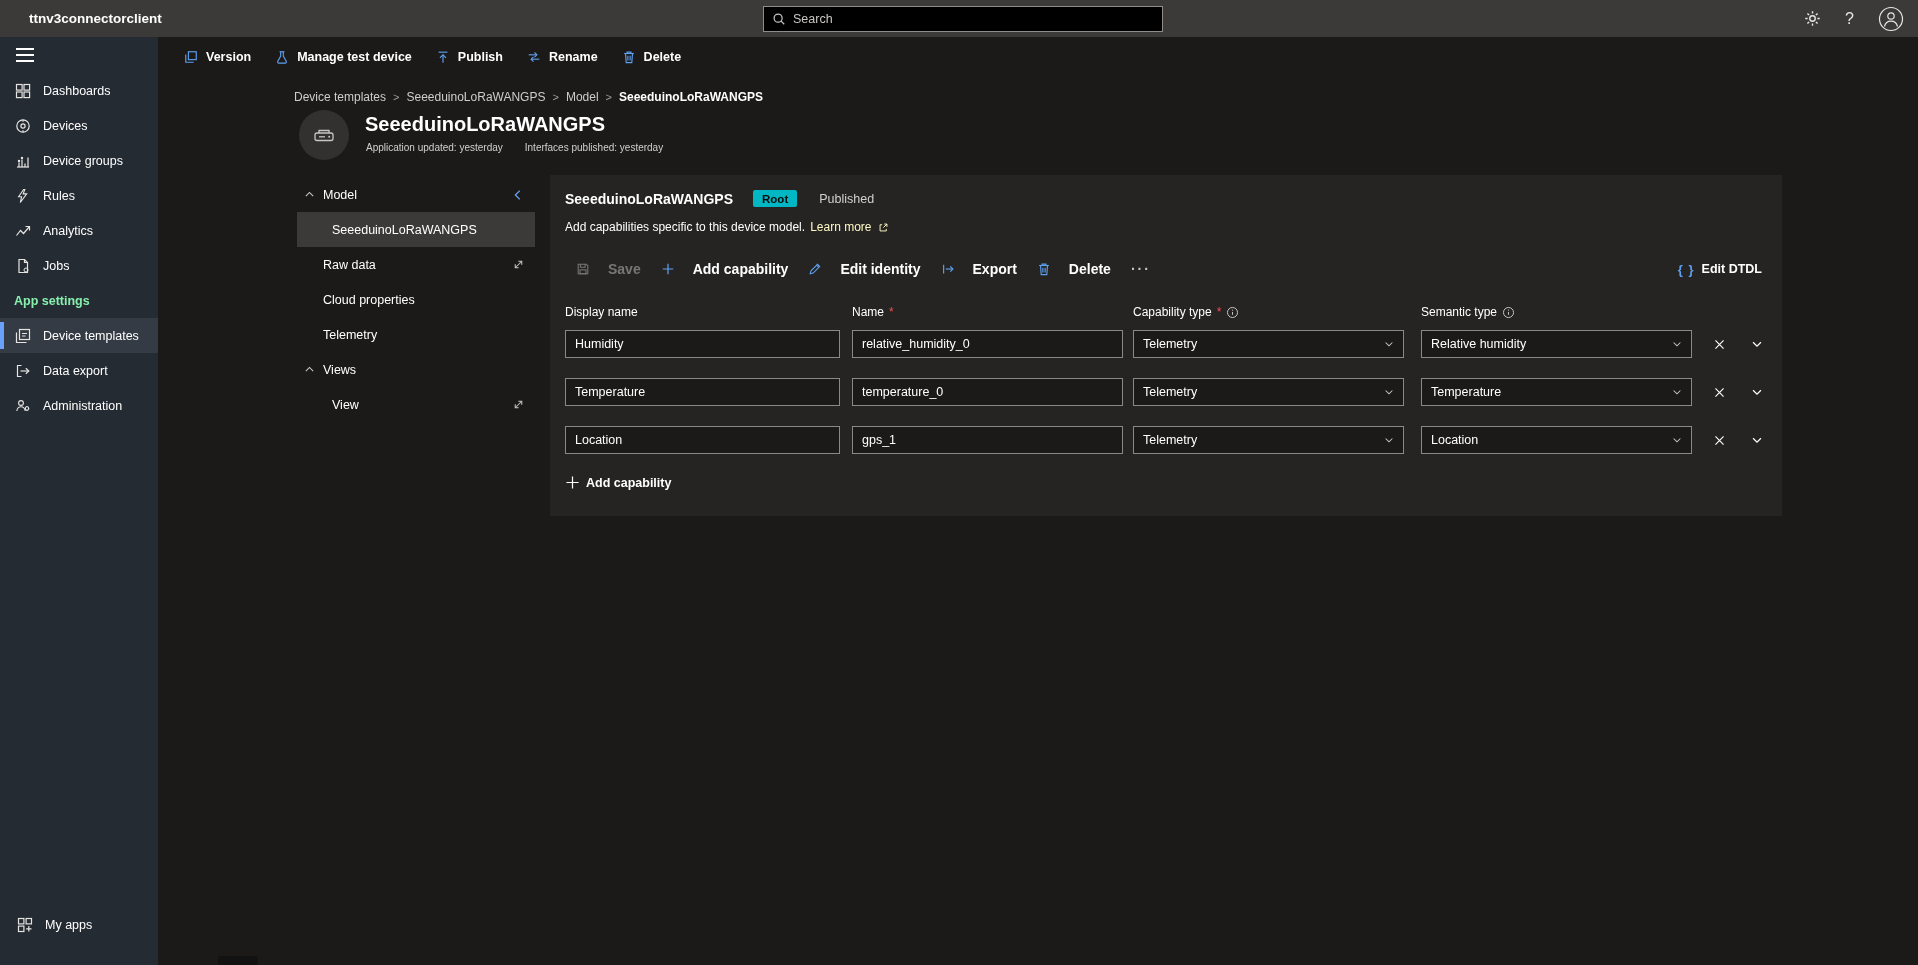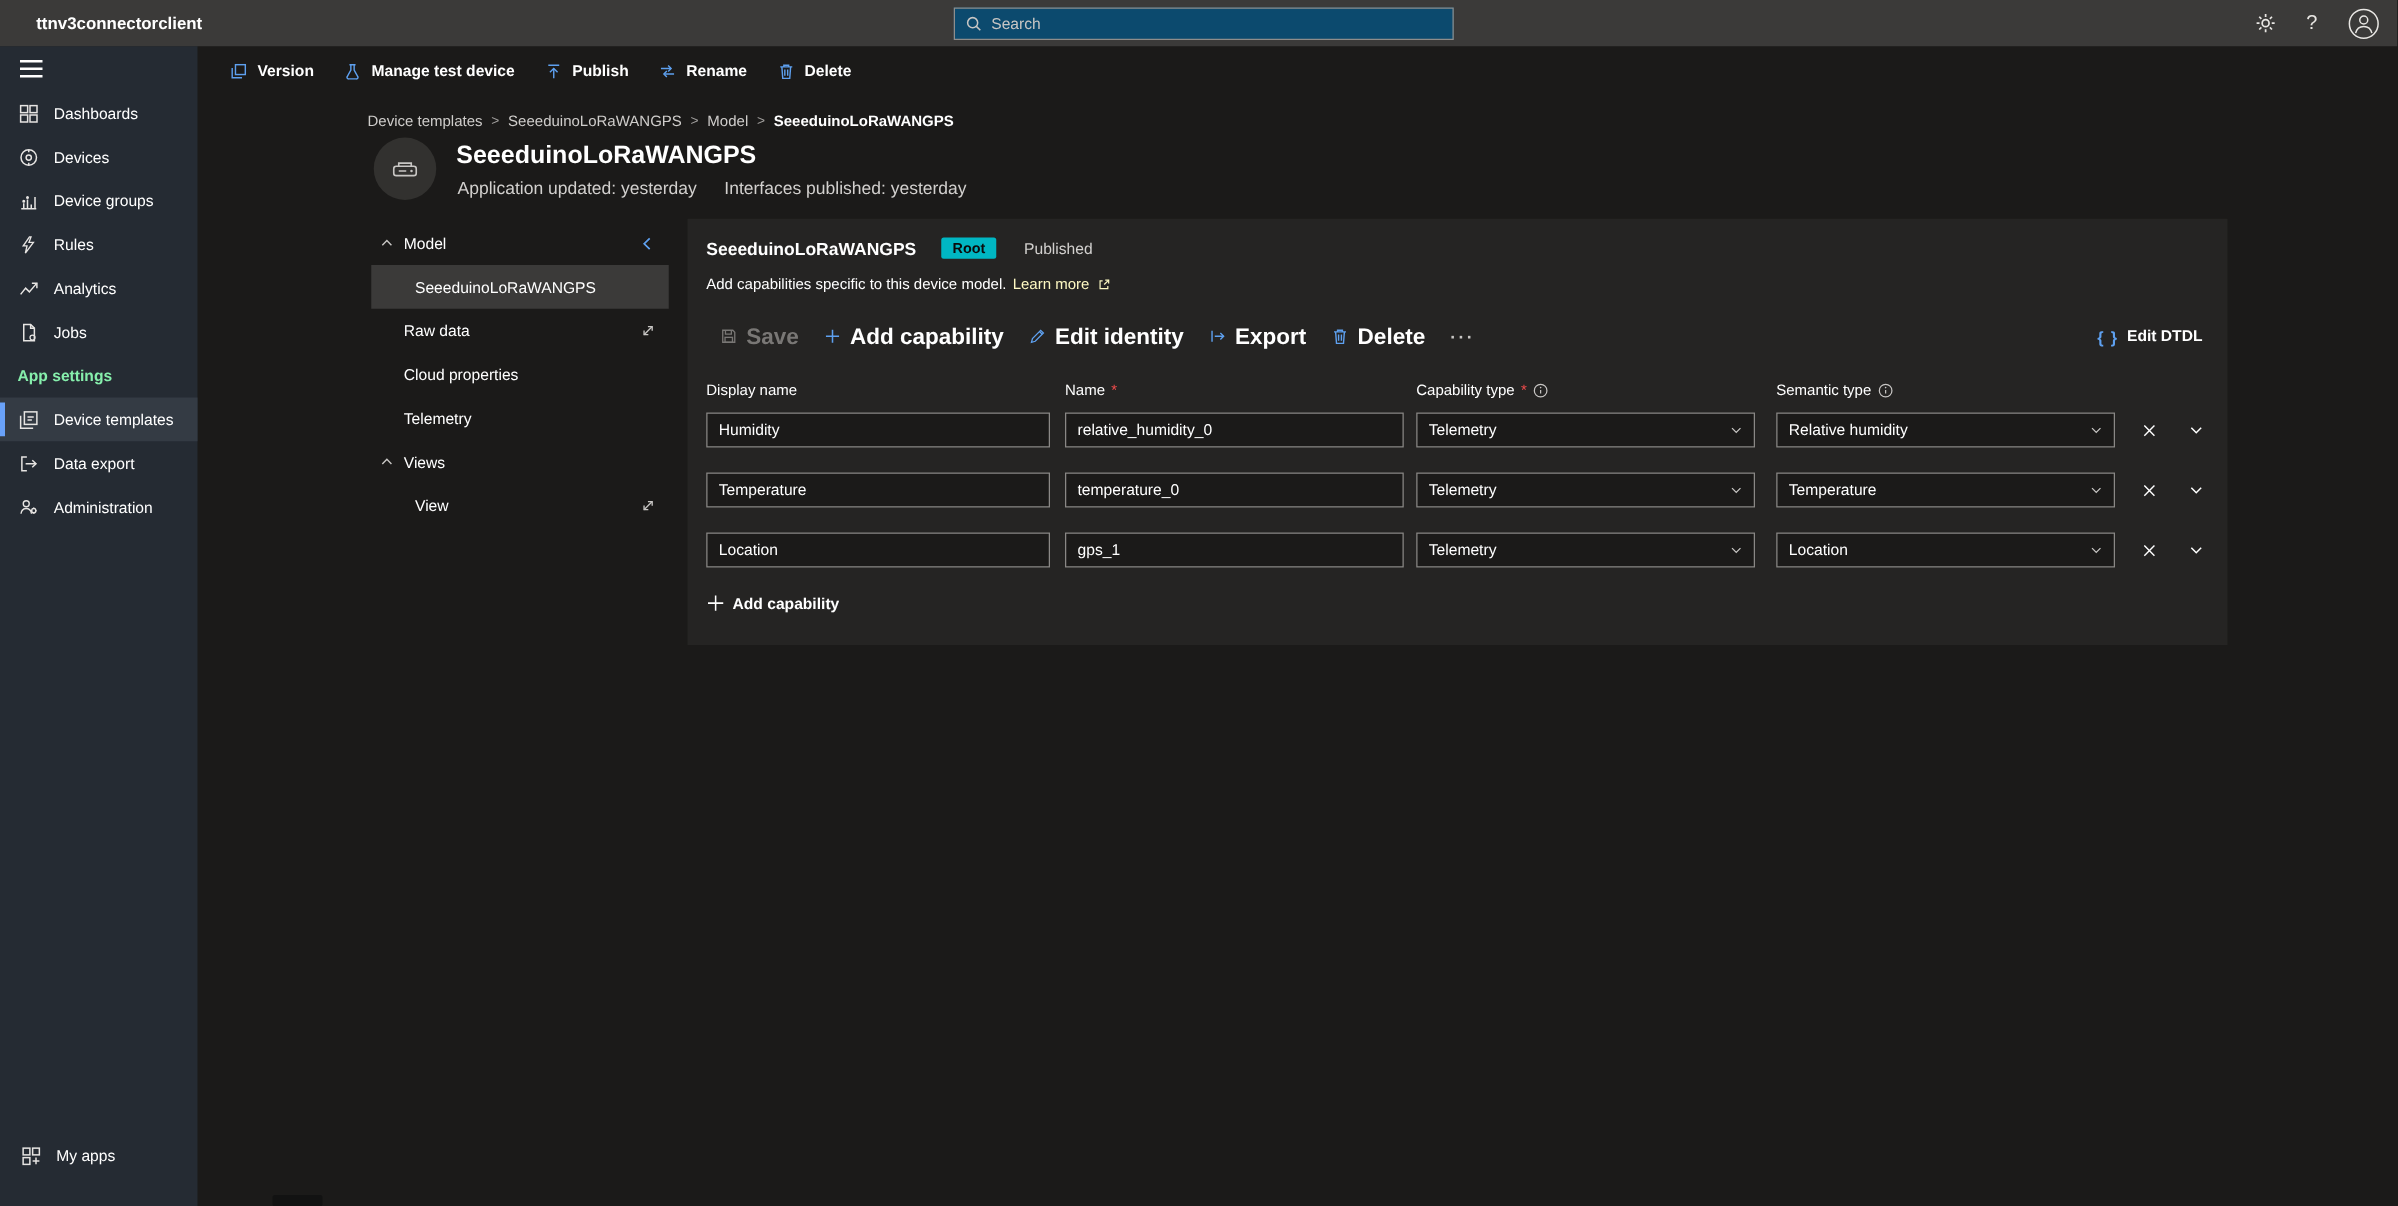--- a/index.html
+++ b/index.html
@@ -9,21 +9,21 @@
     font-family:"Liberation Sans","DejaVu Sans",sans-serif;
     color:#ffffff;
     position:relative;
     font-size:13px;
   }
   svg { display:block; }
 
   
   .topbar { position:absolute; top:0; left:0; right:0; height:37px; background:#3b3a39; z-index:5; }
   .app-title { position:absolute; left:29px; top:0; line-height:37px; font-size:13.5px; font-weight:700; color:#fff; }
-  .searchbox { position:absolute; left:763px; top:6px; width:400px; height:26px; background:#0c4a6e; border:1px solid #8f8d8b; display:flex; align-items:center; padding:0 8px; gap:7px; }
+  .searchbox { position:absolute; left:763px; top:6px; width:400px; height:26px; background:#000000; border:1px solid #8f8d8b; display:flex; align-items:center; padding:0 8px; gap:7px; }
   .searchbox input { flex:1; background:transparent; border:none; outline:none; color:#e8e6e3; font-size:12.5px; font-family:inherit; }
   .searchbox input::placeholder { color:#c8c6c4; }
   .topbar-right { position:absolute; right:14px; top:0; height:37px; display:flex; align-items:center; gap:24px; }
   .tb-icon { color:#e8e6e3; cursor:pointer; display:flex; align-items:center; justify-content:center; }
   .help-glyph { font-size:16px; color:#e8e6e3; font-weight:400; }
 
   
   .sidebar { position:absolute; top:37px; left:0; width:158px; bottom:0; background:#252b33; z-index:4; }
   .hamburger { position:absolute; left:14px; top:10px; width:22px; height:16px; display:flex; flex-direction:column; justify-content:space-between; padding:1px 2px; cursor:pointer; }
   .hamburger span { display:block; height:2px; background:#fff; }
@@ -40,21 +40,21 @@
 
   
   .breadcrumb { position:absolute; top:90px; left:294px; font-size:12px; color:#cfcdcb; display:flex; align-items:center; gap:7px; }
   .crumb { cursor:pointer; }
   .crumb-sep { color:#a19f9d; font-size:11px; }
   .crumb.current { color:#fff; font-weight:700; cursor:default; }
 
   
   .device-avatar { position:absolute; left:299px; top:110px; width:50px; height:50px; border-radius:50%; background:#32312f; display:flex; align-items:center; justify-content:center; color:#c8c6c4; }
   .device-title { position:absolute; left:365px; top:113px; font-size:20px; font-weight:700; color:#fff; }
-  .device-meta { position:absolute; left:366px; top:142px; display:flex; gap:22px; font-size:14px; color:#d2d0ce; }
+  .device-meta { position:absolute; left:366px; top:142px; display:flex; gap:22px; font-size:10px; color:#d2d0ce; }
 
   
   .model-nav { position:absolute; left:297px; top:177px; width:238px; }
   .mn-row { position:relative; height:35px; display:flex; align-items:center; font-size:12.5px; color:#fff; cursor:pointer; }
   .mn-chev { position:absolute; left:6px; color:#c8c6c4; display:flex; }
   .mn-label-sec { padding-left:26px; }
   .mn-label-item { padding-left:26px; }
   .mn-label-child { padding-left:35px; }
   .mn-row.selected { background:#3b3a39; }
   .mn-right { position:absolute; right:10px; display:flex; color:#c8c6c4; }
@@ -63,21 +63,21 @@
   
   .panel { position:absolute; left:550px; top:175px; width:1232px; height:341px; background:#252423; }
   .panel-header { position:absolute; left:15px; top:15px; display:flex; align-items:center; }
   .panel-title { font-size:14px; font-weight:700; color:#fff; }
   .root-badge { margin-left:20px; background:#00b7c3; color:#0b0b0b; font-size:11.5px; font-weight:600; padding:2.5px 9px; border-radius:2px; }
   .pub-status { margin-left:22px; font-size:12.5px; color:#d2d0ce; }
   .panel-desc { position:absolute; left:15px; top:45px; font-size:12px; color:#fff; display:flex; align-items:flex-end; gap:5px; }
   .learn-more { color:#fef9c3; cursor:pointer; display:flex; align-items:center; gap:6px; }
 
   .panel-commands { position:absolute; left:26px; top:79px; height:30px; display:flex; align-items:center; gap:20px; }
-  .pcmd { display:flex; align-items:center; gap:7px; cursor:pointer; color:#fff; font-size:18px; font-weight:600; }
+  .pcmd { display:flex; align-items:center; gap:18px; cursor:pointer; color:#fff; font-size:14px; font-weight:600; }
   .pcmd .ic { color:#5ea0ef; }
   .pcmd.disabled { color:#797775; cursor:default; }
   .pcmd.disabled .ic { color:#797775; }
   .pcmd-more { color:#c8c6c4; font-size:14px; font-weight:700; letter-spacing:2px; cursor:pointer; }
   .edit-dtdl { position:absolute; right:20px; top:79px; height:30px; display:flex; align-items:center; gap:7px; cursor:pointer; font-size:12.5px; font-weight:600; color:#fff; }
   .braces { color:#5ea0ef; font-weight:700; font-size:13px; letter-spacing:1px; }
 
   .tbl-head { position:absolute; top:130px; font-size:12px; color:#fff; display:flex; align-items:center; gap:5px; }
   .req { color:#f14c4c; font-size:12px; }
   .info-ic { color:#c8c6c4; cursor:pointer; display:flex; }

